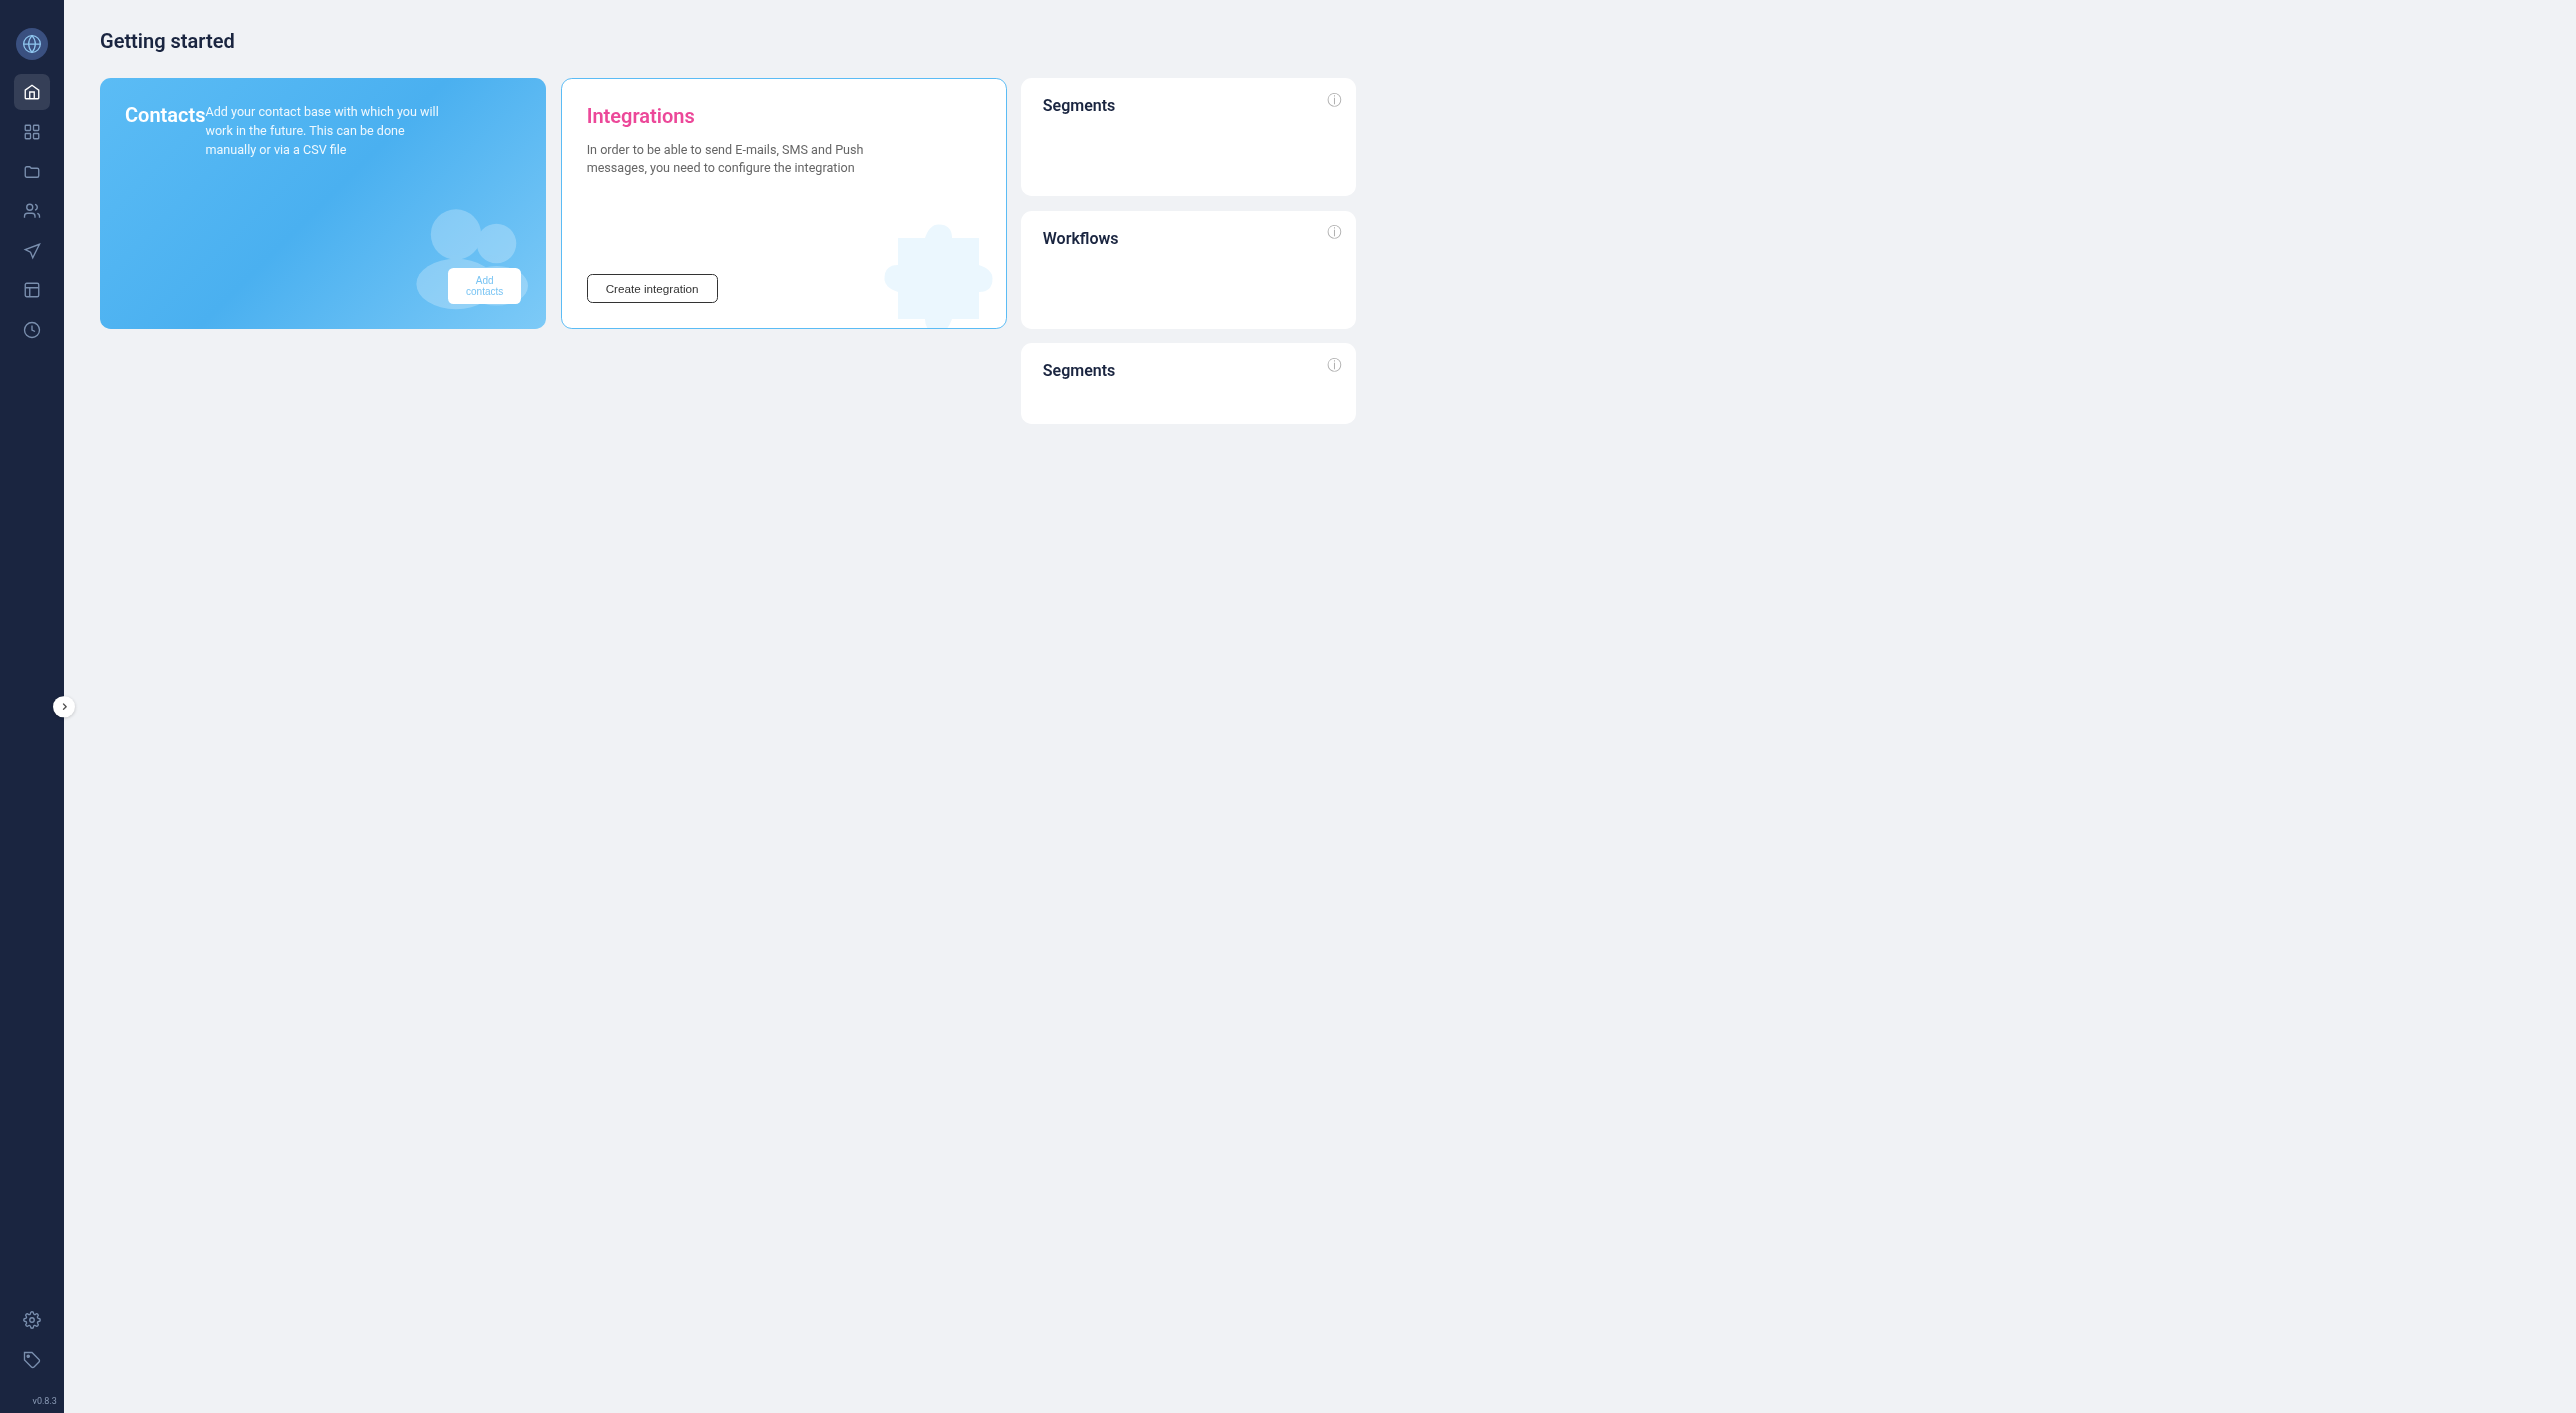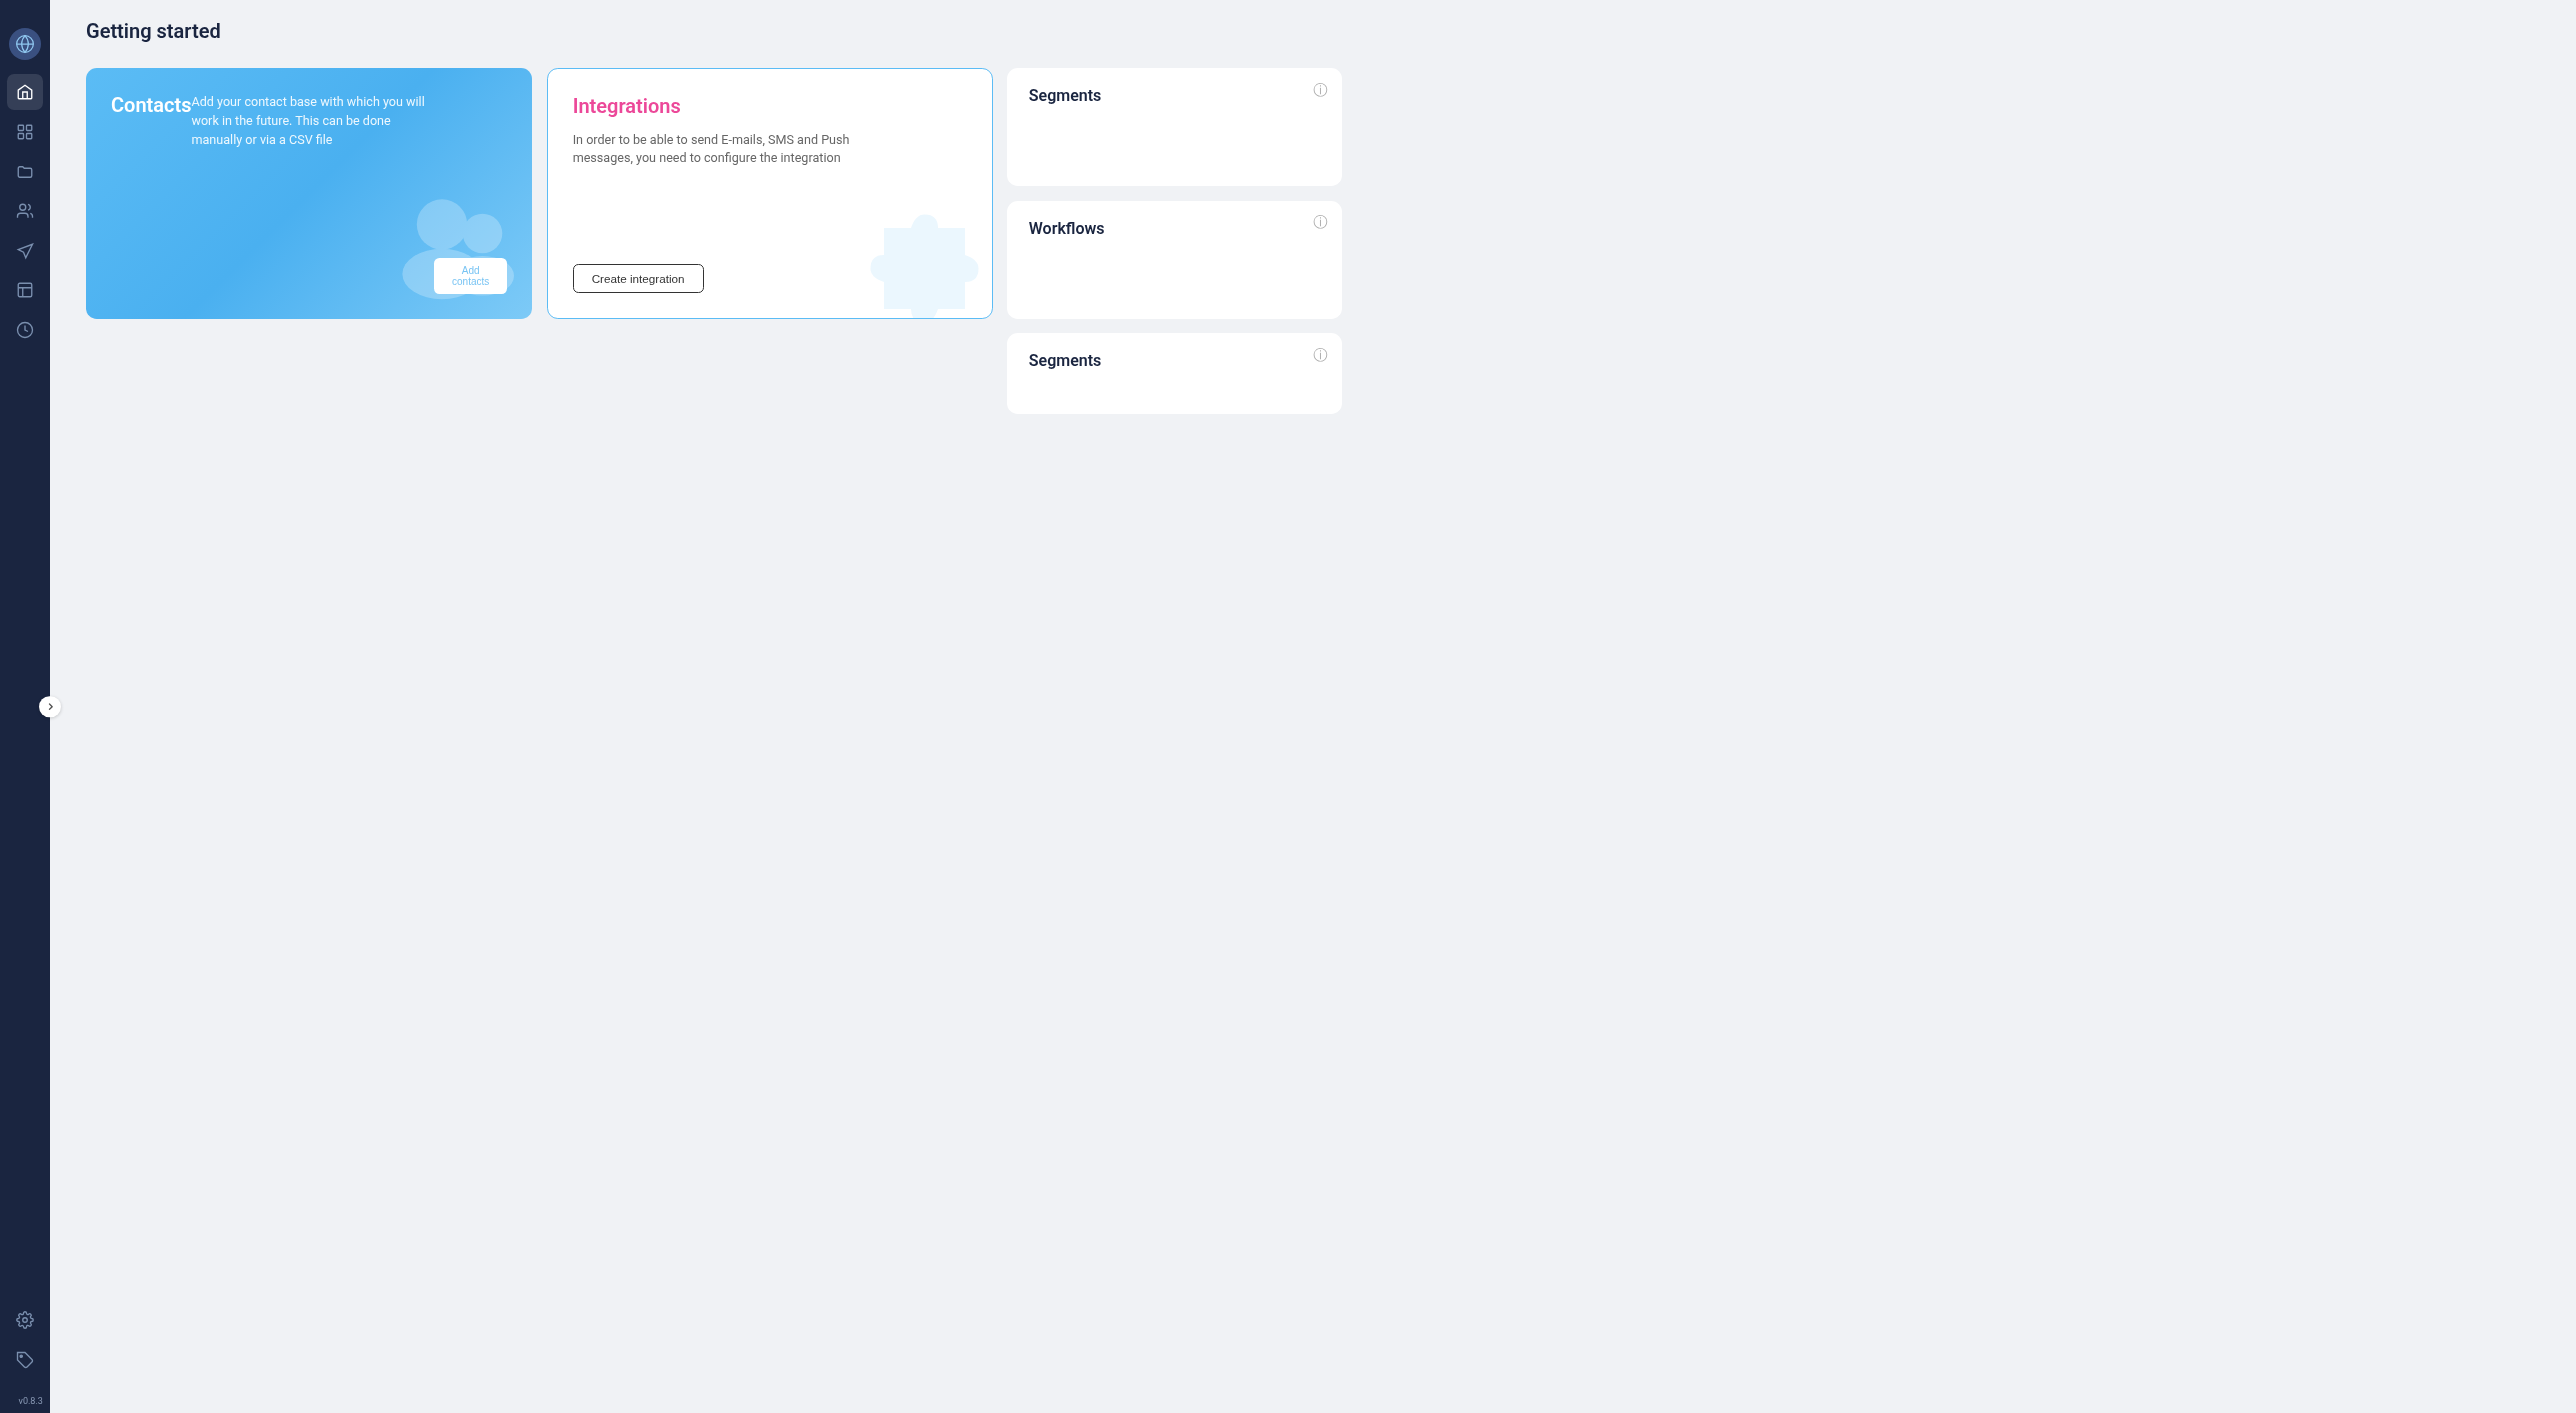--- a/index.html
+++ b/index.html
@@ -1,20 +1,20 @@
 <!DOCTYPE html>
 <html style="font-size:14.4px"><head>
   <meta charset="utf-8">
   <style>
     * { box-sizing: border-box; margin: 0; padding: 0; }
     body { font-family: -apple-system, BlinkMacSystemFont, 'Segoe UI', Roboto, sans-serif; background: #f0f2f5; display: flex; height: 100vh; overflow: hidden; }
 
     
     .sidebar {
-      width: 50px;
+      width: 64px;
       background: #1a2540;
       display: flex;
       flex-direction: column;
       align-items: center;
       padding: 28px 0;
       flex-shrink: 0;
       position: relative;
     }
     .sidebar-logo {
       width: 32px;
@@ -83,21 +83,21 @@
       font-size: 9px;
       color: #8a9ab5;
     }
 
     
     .main {
       flex: 1;
       display: flex;
       flex-direction: column;
       overflow-y: auto;
-      padding: 19px 29px 29px 36px;
+      padding: 29px 29px 29px 36px;
     }
 
     .page-title {
       font-size: 20px;
       font-weight: 600;
       color: #1a2540;
       margin-bottom: 25px;
     }
 
     

